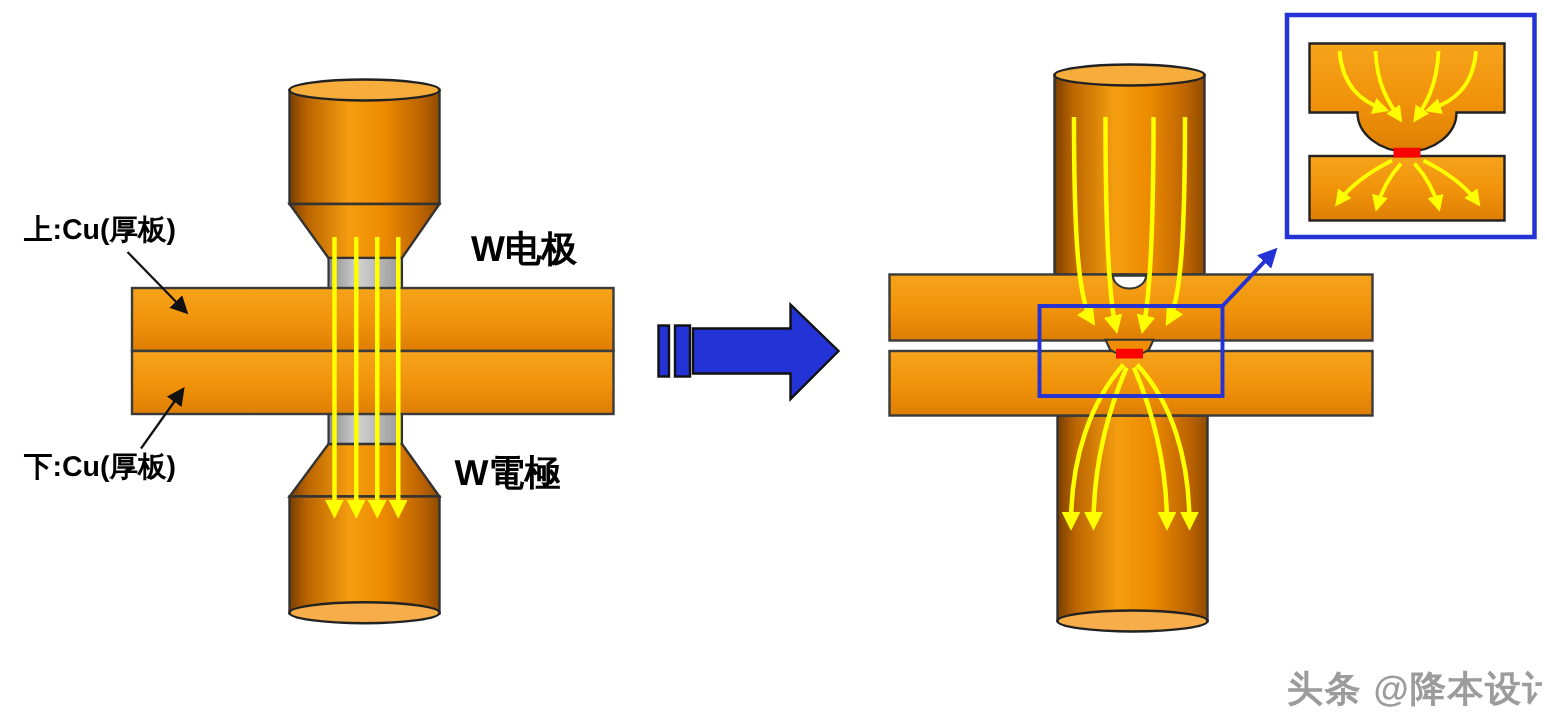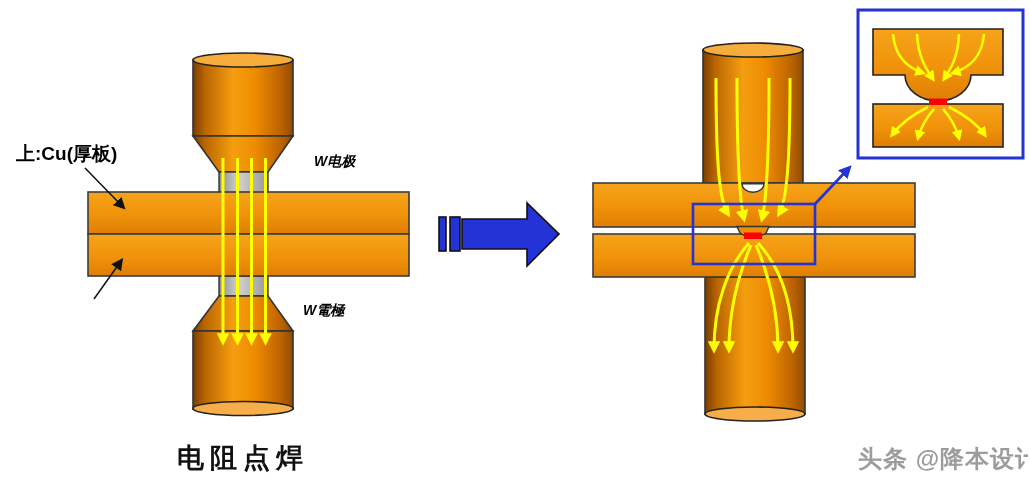--- a/index.html
+++ b/index.html
@@ -5,21 +5,21 @@
   html,body{margin:0;padding:0;background:#ffffff;}
   #figure{
     position:relative;width:1028px;height:483px;background:#ffffff;overflow:hidden;
     font-family:"Liberation Sans",sans-serif;
   }
   #figure svg{position:absolute;left:0;top:0;}
   .lbl{
     position:absolute;color:#000;font-weight:600;font-size:19px;line-height:1.2;
     white-space:nowrap;font-family:"Liberation Sans",sans-serif;
   }
-  .elbl{font-size:14px;font-style:italic;}
+  .elbl{font-size:24px;}
   .caption{
     position:absolute;top:440px;color:#111;font-family:"Liberation Serif",serif;
     font-weight:700;font-size:27px;letter-spacing:6px;text-align:center;white-space:nowrap;
   }
   #caption-left{left:140px;width:206px;}
   #caption-right{left:660px;width:190px;}
   #watermark{
     position:absolute;left:858px;top:443px;color:#9c9c9c;font-weight:700;font-size:24px;
     letter-spacing:1px;white-space:nowrap;text-shadow:1px 1px 0 #ffffff;
     font-family:"Liberation Sans",sans-serif;
@@ -142,19 +142,19 @@
           <path d="M928,107 C912,115 900,124 892,135" marker-end="url(#mY)"></path>
           <path d="M934,109 C926,118 921,127 918,138" marker-end="url(#mY)"></path>
           <path d="M943,109 C951,118 956,127 959,138" marker-end="url(#mY)"></path>
           <path d="M949,107 C965,115 977,124 985,135" marker-end="url(#mY)"></path>
         </g>
       </g>
     </g>
   </svg>
 
   <div class="lbl" style="left:16px;top:143px;">上:Cu(厚板)</div>
+  <div class="lbl" style="left:16px;top:301px;">下:Cu(厚板)</div>
   <div class="lbl elbl" style="left:314px;top:153px;">W电极</div>
   <div class="lbl elbl" style="left:303px;top:302px;">W電極</div>
 
-  <div id="caption-left" class="caption">电阻点焊</div>
   <div id="watermark">头条 @降本设计</div>
 
 </div>
 
 </body></html>

